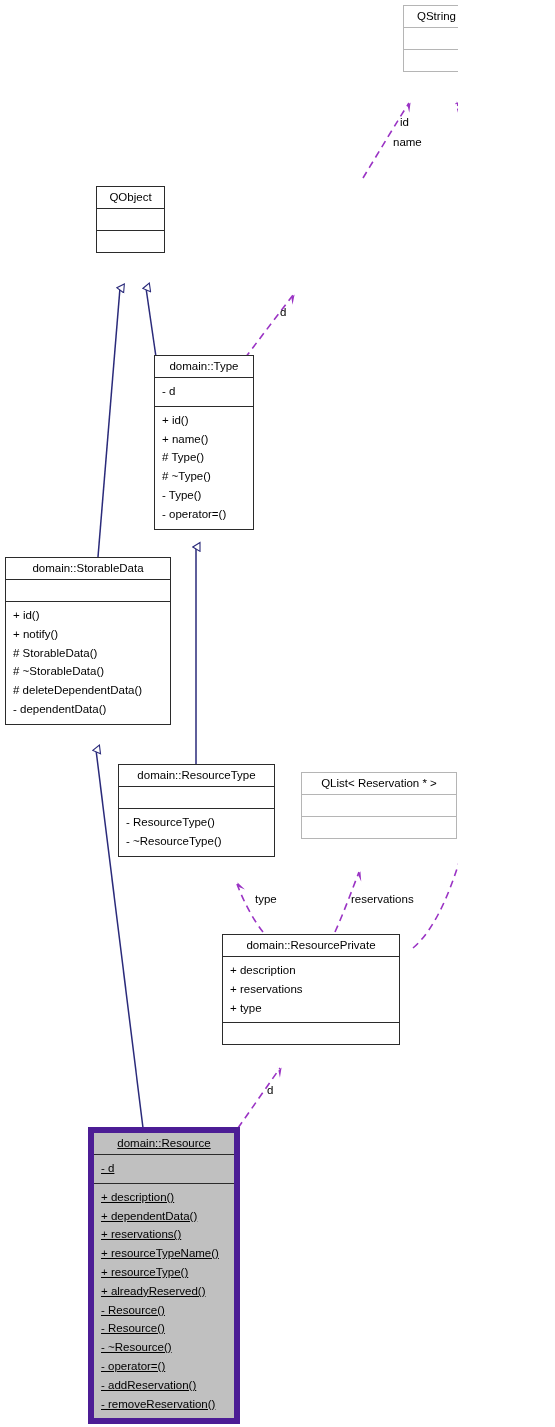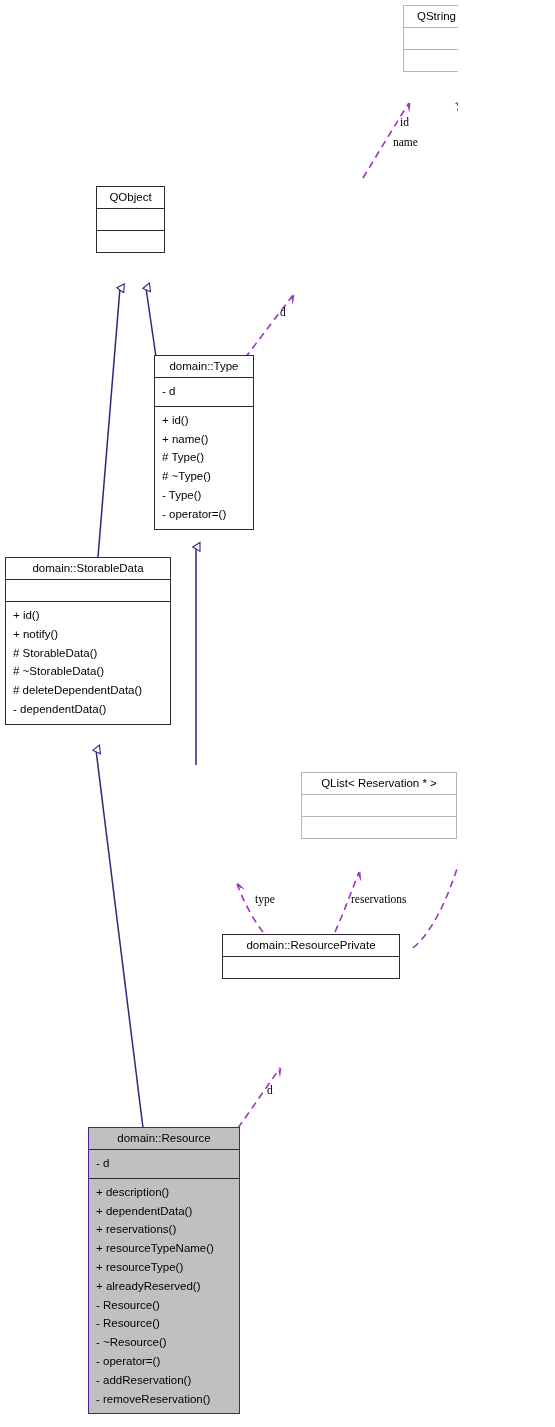--- a/index.html
+++ b/index.html
@@ -25,42 +25,42 @@
   .uml-box {
     position: absolute;
     box-sizing: border-box;
     background: #ffffff;
     font-size: 11.5px;
     color: #000000;
     z-index: 5;
   }
   .uml-box.dark   { border: 1px solid #2b2b2b; }
   .uml-box.light  { border: 1px solid #b5b5b5; }
-  .uml-box.filled { background: #c0c0c0; border: 1px solid #4c1d95; }
+  .uml-box.filled { background: #c0c0c0; border: 6px solid #4c1d95; text-decoration: underline; }
 
   .cell-title {
     text-align: center;
     padding: 4px 6px 5px 6px;
     white-space: nowrap;
   }
   .cell-list {
     padding: 4px 6px 5px 7px;
   }
   .cell-empty { height: 21px; }
 
   .sep-dark  { border-top: 1px solid #2b2b2b; }
   .sep-light { border-top: 1px solid #b5b5b5; }
 
   .member {
     white-space: nowrap;
     line-height: 18.8px;
   }
   .edge-label {
     position: absolute;
-    font-family: Liberation Serif, serif;
+    font-family: Liberation Sans, sans-serif;
     font-size: 11.5px;
     color: #000000;
     white-space: nowrap;
     z-index: 6;
   }
 </style>
 </head>
 <body>
 
 <div id="diagram">
@@ -130,29 +130,42 @@
     <div class="cell-list sep-dark">
       <div class="member">+ id()</div>
       <div class="member">+ notify()</div>
       <div class="member"># StorableData()</div>
       <div class="member"># ~StorableData()</div>
       <div class="member"># deleteDependentData()</div>
       <div class="member">- dependentData()</div>
     </div>
   </div>
 
+  <div class="uml-box dark" style="left:118px; top:764px; width:157px;">
+    <div class="cell-title">domain::ResourceType</div>
+    <div class="cell-empty sep-dark"></div>
+    <div class="cell-list sep-dark">
+      <div class="member">- ResourceType()</div>
+      <div class="member">- ~ResourceType()</div>
+    </div>
+  </div>
 
   <div class="uml-box light" style="left:301px; top:772px; width:156px;">
     <div class="cell-title">QList&lt; Reservation * &gt;</div>
     <div class="cell-empty sep-light"></div>
     <div class="cell-empty sep-light"></div>
   </div>
 
   <div class="uml-box dark" style="left:222px; top:934px; width:178px;">
     <div class="cell-title">domain::ResourcePrivate</div>
+    <div class="cell-list sep-dark">
+      <div class="member">+ description</div>
+      <div class="member">+ reservations</div>
+      <div class="member">+ type</div>
+    </div>
     <div class="cell-empty sep-dark"></div>
   </div>
 
   <div class="uml-box filled" style="left:88px; top:1127px; width:152px;">
     <div class="cell-title">domain::Resource</div>
     <div class="cell-list sep-dark">
       <div class="member">- d</div>
     </div>
     <div class="cell-list sep-dark">
       <div class="member">+ description()</div>

